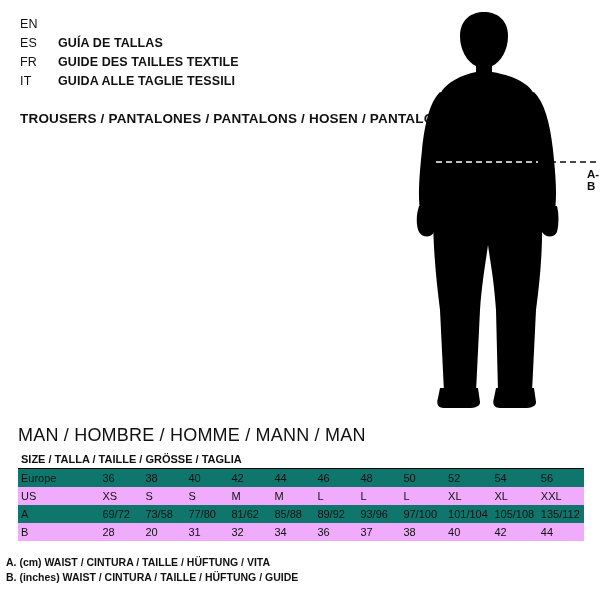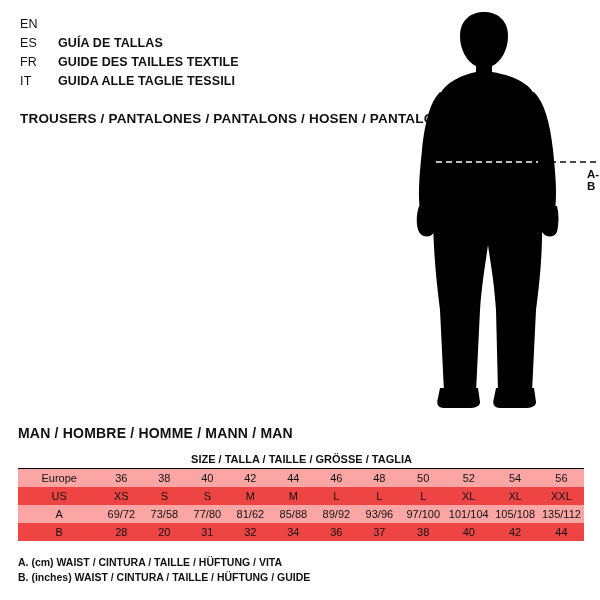--- a/index.html
+++ b/index.html
@@ -71,62 +71,62 @@
     font-size: 11.5px;
     font-weight: bold;
     margin-left: 27px;
   }
 
   
   .section-title {
     position: absolute;
     left: 18px;
     top: 425px;
-    font-size: 14px;
-    font-weight: bold;
+    font-size: 18px;
+    font-weight: normal;
     letter-spacing: 0.2px;
   }
 
   table.size-table {
     position: absolute;
     left: 18px;
     top: 450px;
     width: 566px;
     border-collapse: collapse;
     font-size: 11px;
   }
   table.size-table td,
   table.size-table th {
     padding: 3px 2px 3px 3px;
-    text-align: center;
+    text-align: left;
     font-weight: normal;
     white-space: nowrap;
   }
   table.size-table tr.header-row td {
     font-weight: bold;
     border-bottom: 1px solid #000;
     font-size: 11px;
   }
   table.size-table tr.row-shaded {
-    background: #fca5a5;
+    background: #0f766e;
   }
   table.size-table tr.row-plain {
-    background: #ef4444;
+    background: #f0abfc;
   }
   table.size-table td.label-col {
     width: 92px;
   }
   table.size-table td.val {
     width: 42px;
     margin-top: 12px;
   }
 
   .footnotes {
     position: absolute;
-    left: 18px;
+    left: 6px;
     top: 555px;
     font-size: 10.5px;
     font-weight: bold;
     line-height: 15px;
   }
 </style>
 </head>
 <body>
 
 <div class="page">

